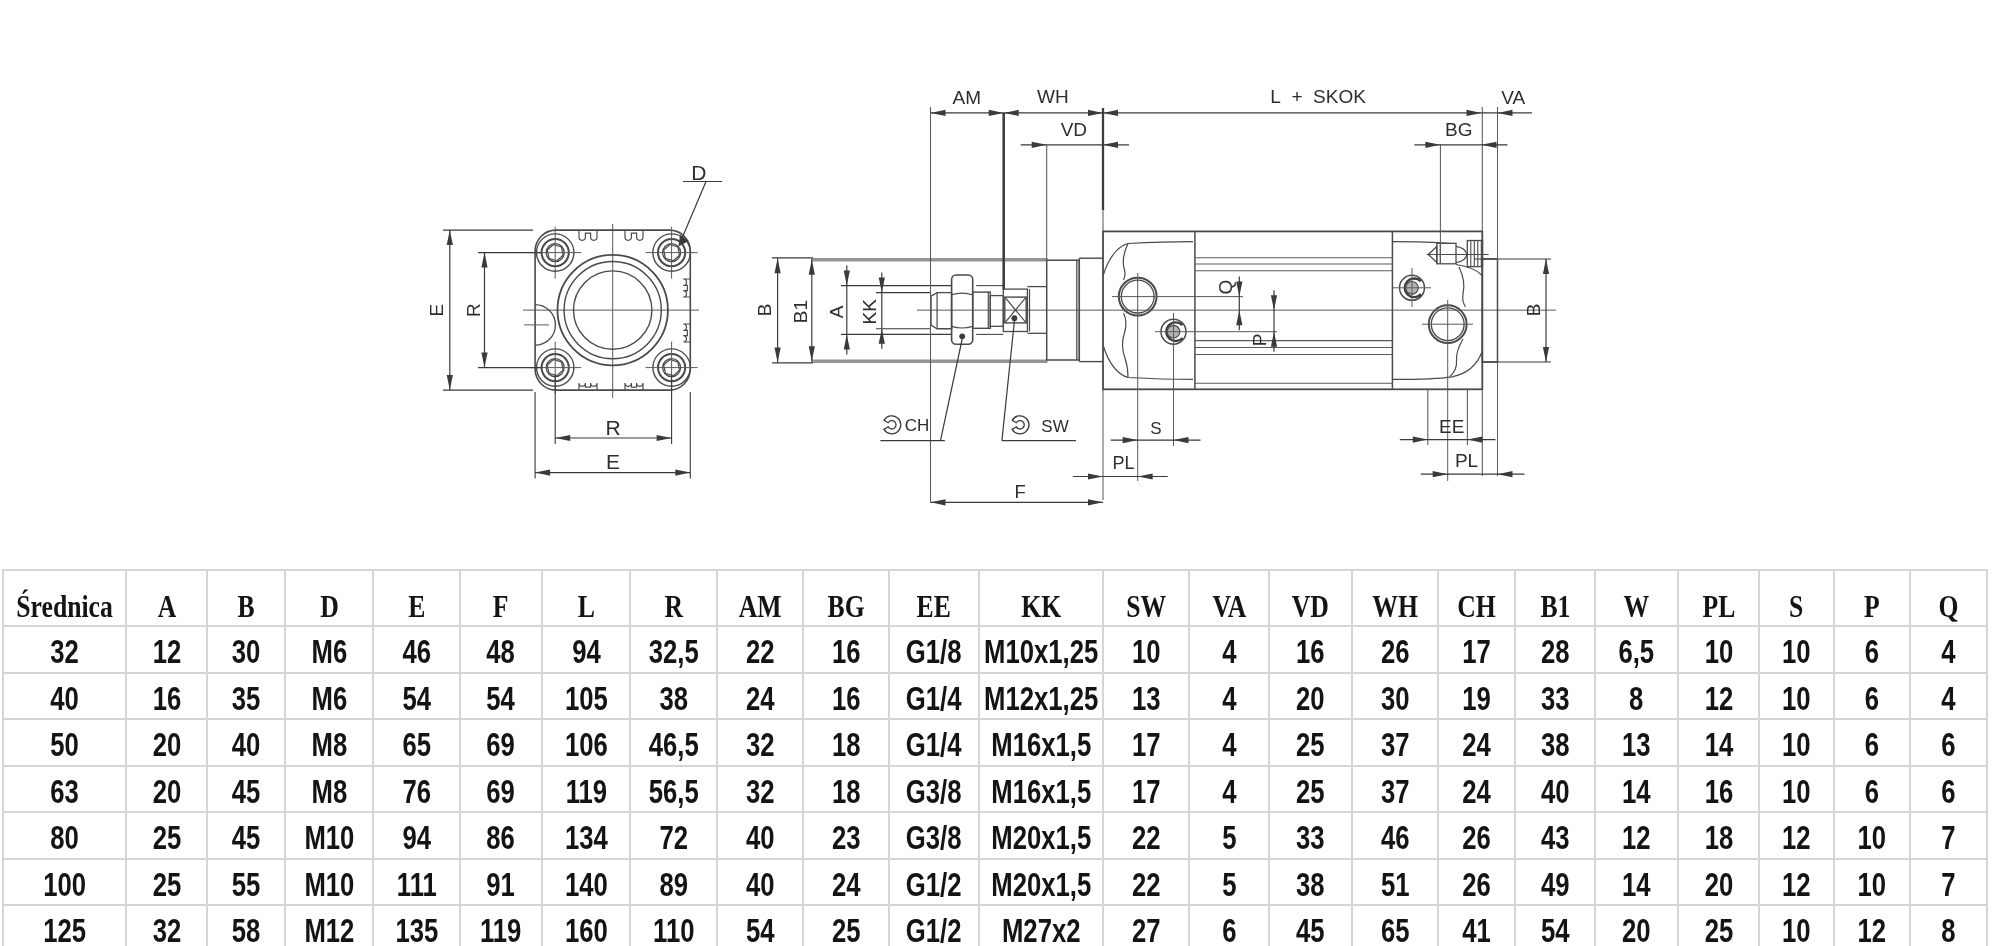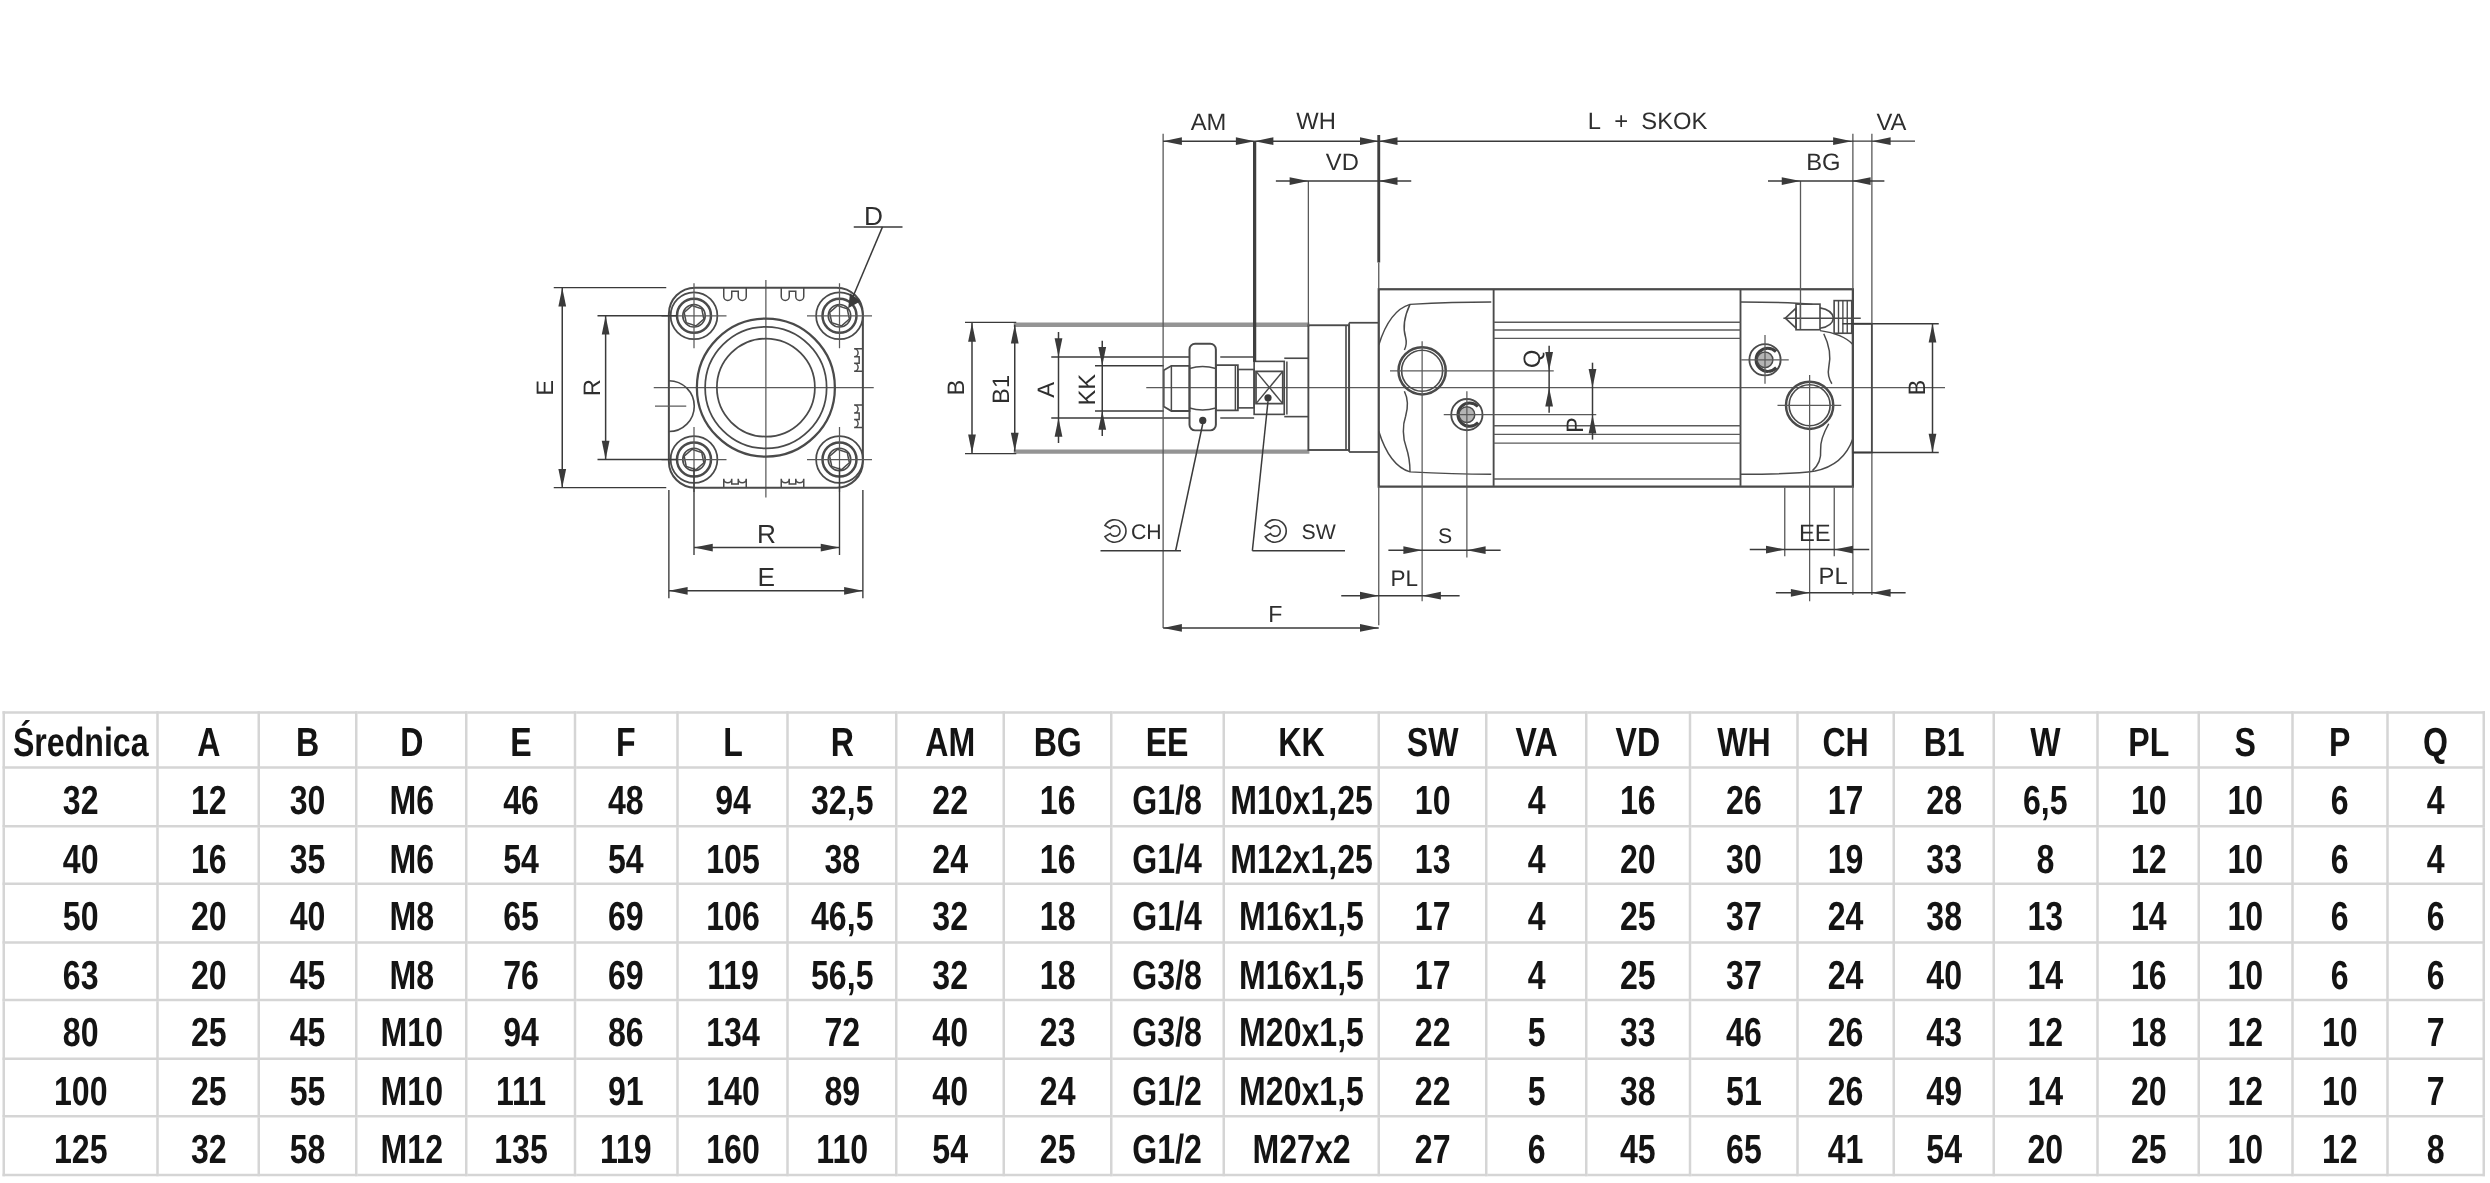--- a/index.html
+++ b/index.html
@@ -3,21 +3,21 @@
 <meta charset="utf-8">
 <style>
 * { margin:0; padding:0; box-sizing:border-box; }
 html,body { width:1992px; height:946px; background:#fff; font-family:"Liberation Sans", sans-serif; }
 #page { position:relative; width:1992px; height:946px; background:#fff; overflow:hidden; }
 svg { position:absolute; left:0; top:0; }
 svg text { font-family:"Liberation Sans", sans-serif; }
 table { position:absolute; left:2px; top:569px; width:1984px; border-collapse:collapse; table-layout:fixed; }
 th,td { border:2px solid #d5d5d5; text-align:center; vertical-align:middle;
   font-weight:bold; color:#141414; font-size:32.5px; padding:0; white-space:nowrap; }
-th { height:43.5px; padding-top:5px; }
+th { height:43.5px; padding-top:17px;font-family:Liberation Serif, serif; }
 td { height:46.5px; padding-top:7px; }
 th i, td i { font-style:normal; display:inline-block; width:126.6%; margin-left:-13.3%; transform:scaleX(0.79); transform-origin:center; }
 </style>
 </head>
 <body>
 <div id="page">
 <svg width="1992" height="946" viewBox="0 0 1992 946">
 <line x1="612.7" y1="224" x2="612.7" y2="398" stroke="#5a5a5a" stroke-width="1"></line>
 <line x1="523" y1="310.1" x2="699" y2="310.1" stroke="#5a5a5a" stroke-width="1"></line>
 <rect x="535.1" y="230.1" width="155.19999999999993" height="160.00000000000003" stroke="#4a4a4a" stroke-width="1.6" fill="none" rx="21"></rect>

